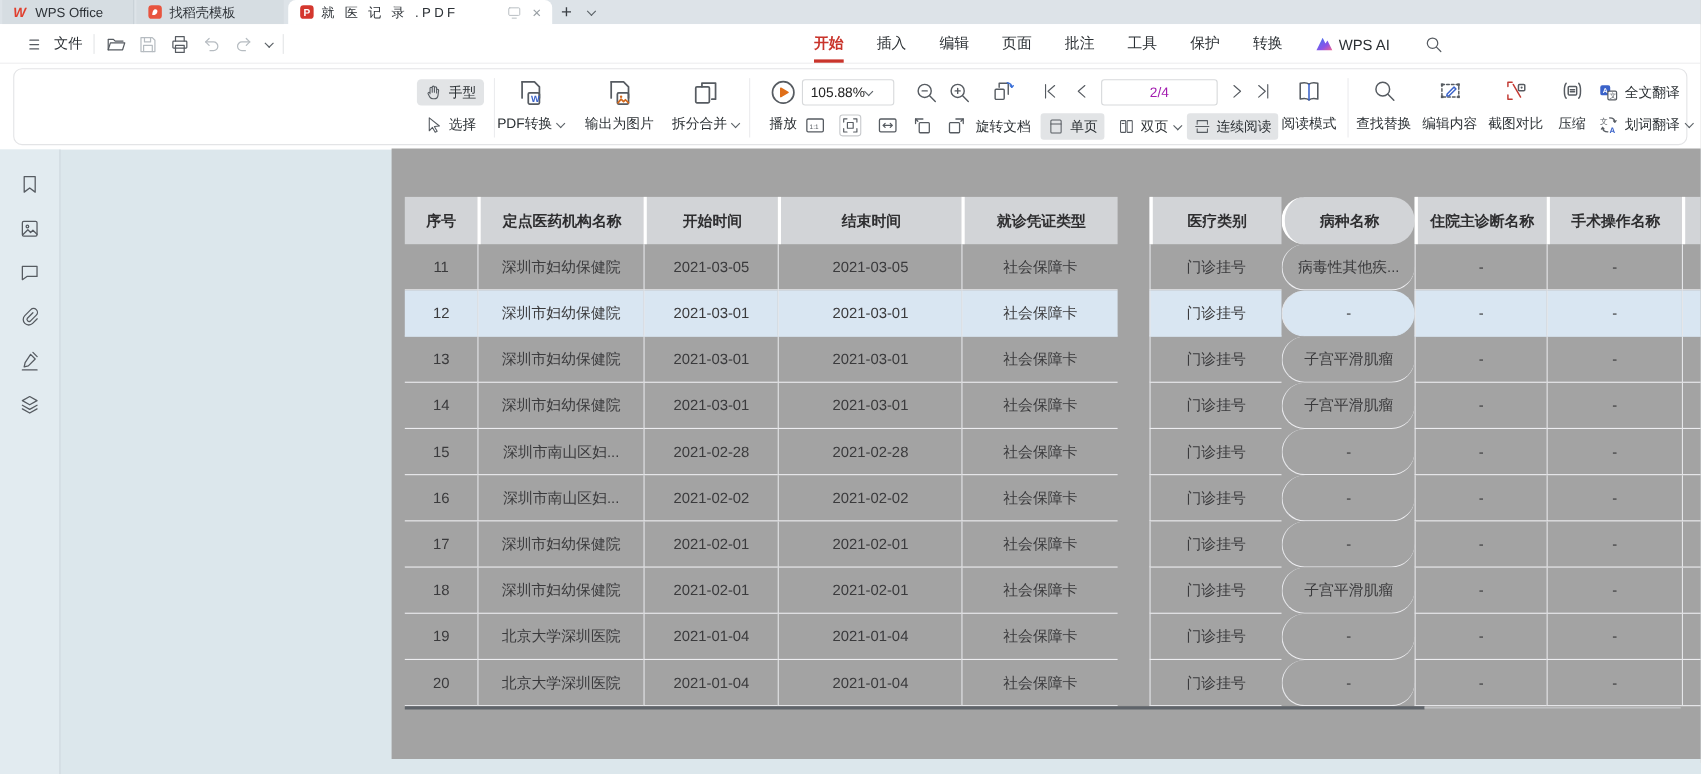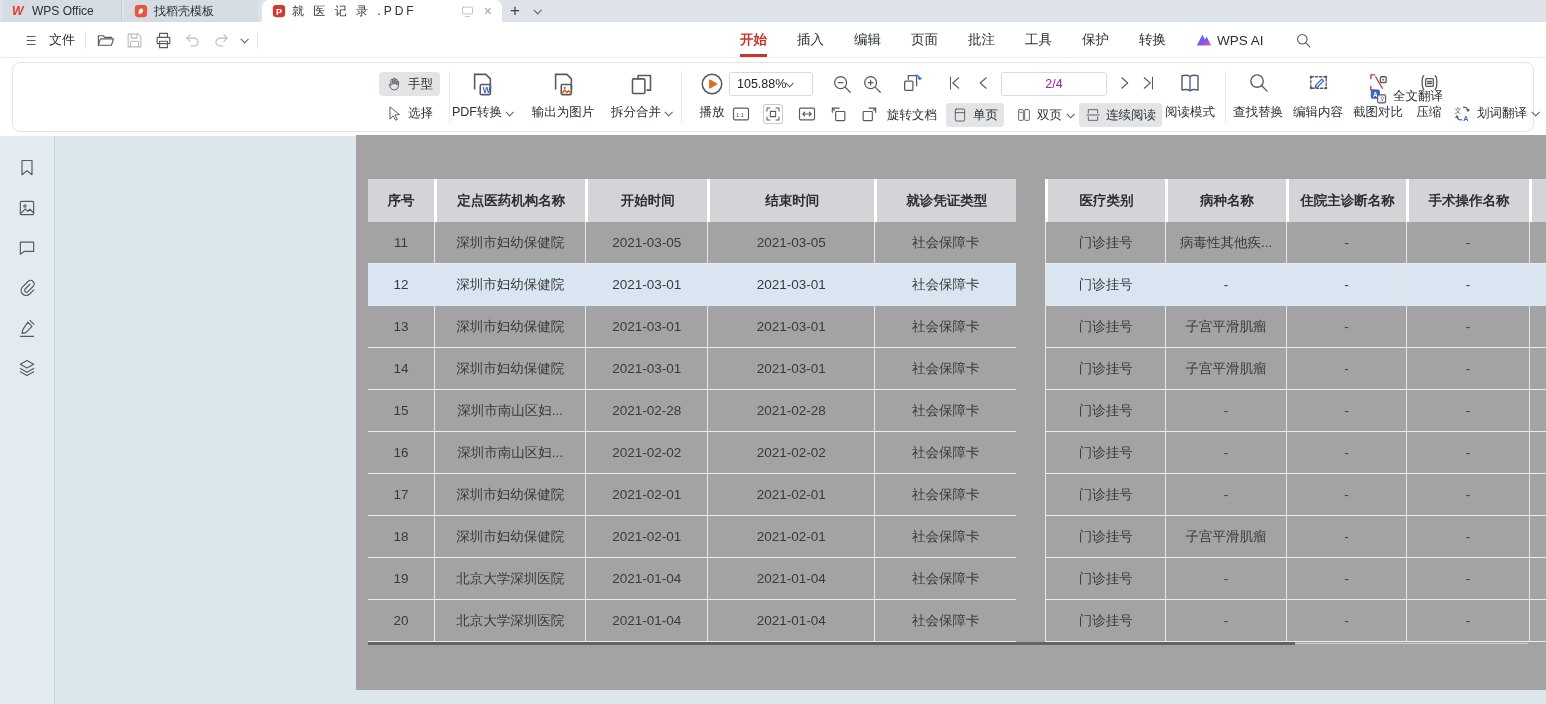--- a/index.html
+++ b/index.html
@@ -68,21 +68,21 @@
   #dtable { position:absolute; left:12px; top:44px; width:1178px; font-size:13.5px; color:#3a3a3c; }
   .trh, .tr { display:flex; }
   .th { background:#d2d4d7; font-weight:bold; color:#2e2e30; height:43px; line-height:43px; text-align:center;
     white-space:nowrap; overflow:hidden; }
   .th + .th { border-left:3px solid #ffffff; }
   .td { height:42px; line-height:42px; text-align:center; white-space:nowrap; overflow:hidden;
     border-bottom:1px solid #ededf0; }
   .td + .td { border-left:1px solid #e5e6e9; }
   .tr.hl .td { background:#d9e6f2; border-bottom-color:#d9e6f2; }
   .c0{width:70px;} .c1{width:160px;} .c2{width:129px;} .c3{width:177px;} .c4{width:150px;}
-  .c5{width:127px;margin-left:29px;} .c6{width:128px;} .c7{width:127px;} .c8{width:130px;} .c9{width:18px;}
+  .c5{width:127px;margin-left:29px;} .c6{width:128px;border-radius:21px;} .c7{width:127px;} .c8{width:130px;} .c9{width:18px;}
   #tbl-bottom-dark { position:absolute; left:12px; top:507px; width:927px; height:3px; background:#5f646a; }
   #tbl-bottom-light { position:absolute; left:939px; top:508px; width:233px; height:1px; background:#c9cbce; }
 
   svg { display:block; }
   .ic { stroke:#565b61; fill:none; stroke-width:1.4; stroke-linecap:round; stroke-linejoin:round; }
   .icg { stroke:#b6bcc1; fill:none; stroke-width:1.4; stroke-linecap:round; stroke-linejoin:round; }
 </style>
 </head>
 <body>
 
@@ -365,21 +365,21 @@
   </div>
   <div class="smallcol" style="left:1398px; width:36px;">
     <svg width="23" height="23" viewBox="0 0 24 24" class="ic">
           <path d="M6 5C3.8 7 3.8 17 6 19M18 5c2.2 2 2.2 12 0 14"></path>
           <rect x="8" y="8" width="8" height="8" rx="1"></rect>
           <path d="M10 11h4M10 13h4"></path>
         </svg>
     <span>压缩</span>
   </div>
 
-  <div class="rrow" style="left:1356px; top:9px;margin-top:12px;">
+  <div class="rrow" style="left:1440px; top:9px;">
     <svg width="19" height="19" viewBox="0 0 24 24" class="ic">
           <rect x="3" y="4" width="10" height="10" rx="1.5" fill="#3a62c9" stroke="#3a62c9"></rect>
           <text x="5.2" y="12" font-size="8" font-weight="bold" fill="#ffffff" stroke="none">A</text>
           <rect x="11" y="10" width="10" height="10" rx="1.5" fill="#ffffff"></rect>
           <text x="13" y="18" font-size="8" fill="#565b61" stroke="none">文</text>
         </svg>
     <span>全文翻译</span>
   </div>
   <div class="rrow" style="left:1440px; top:38px;">
     <svg width="19" height="19" viewBox="0 0 24 24" class="ic">

